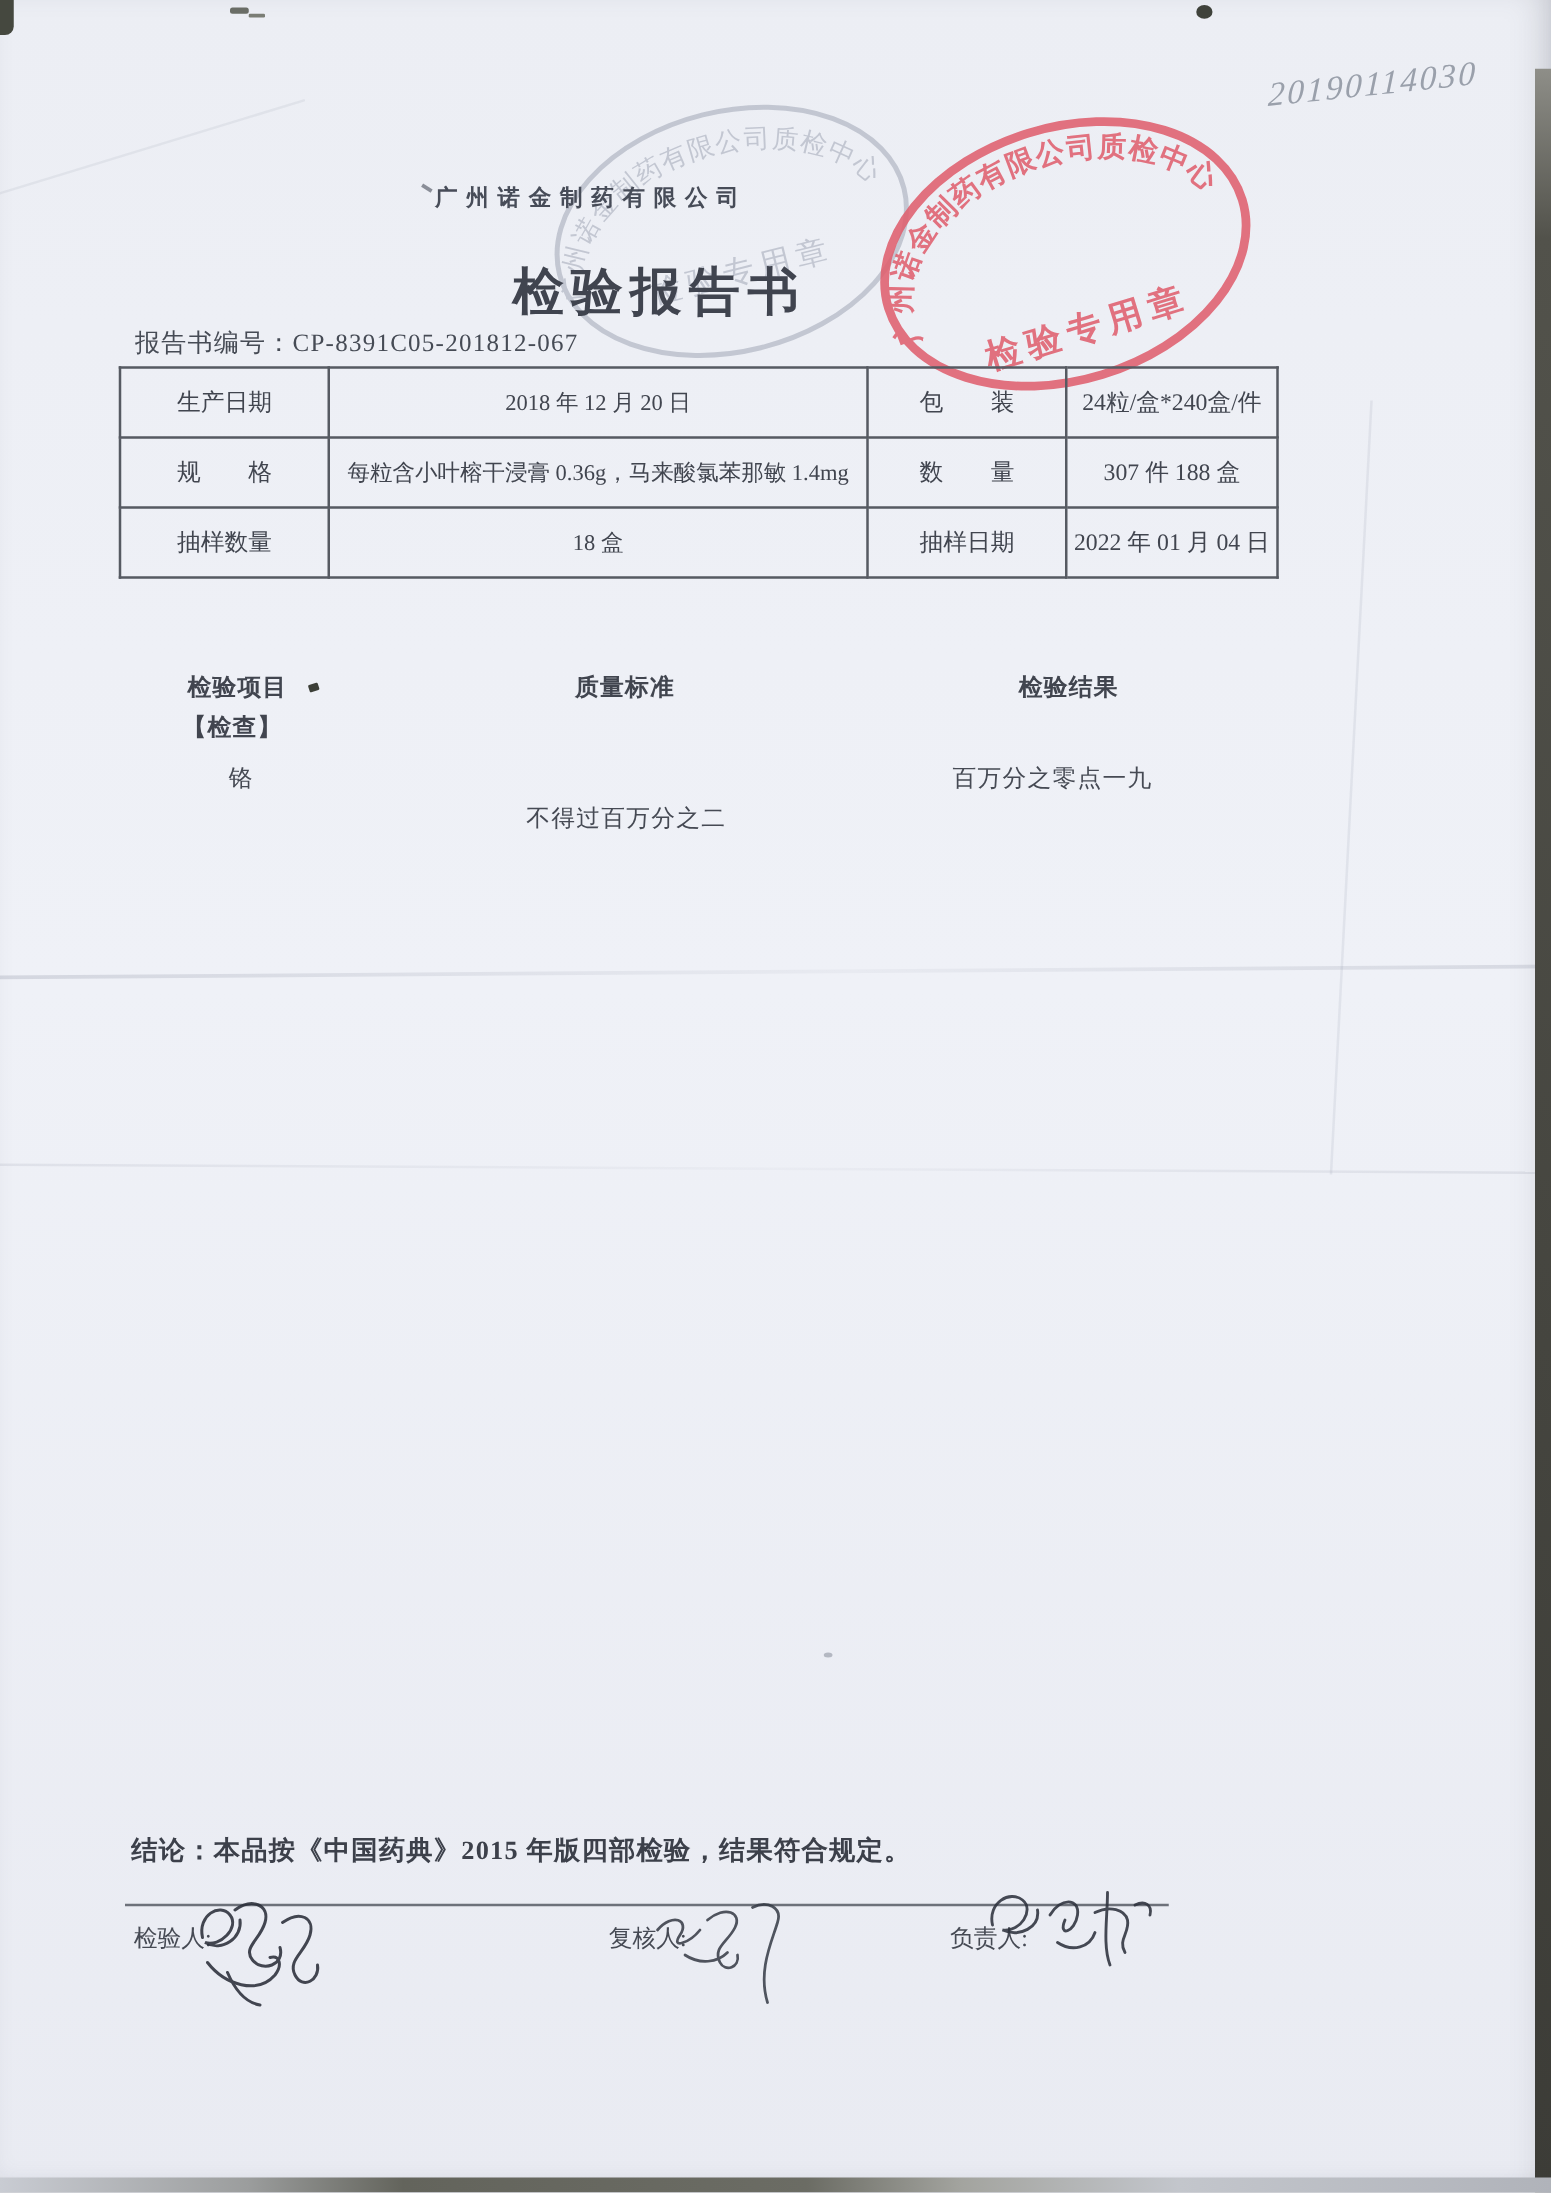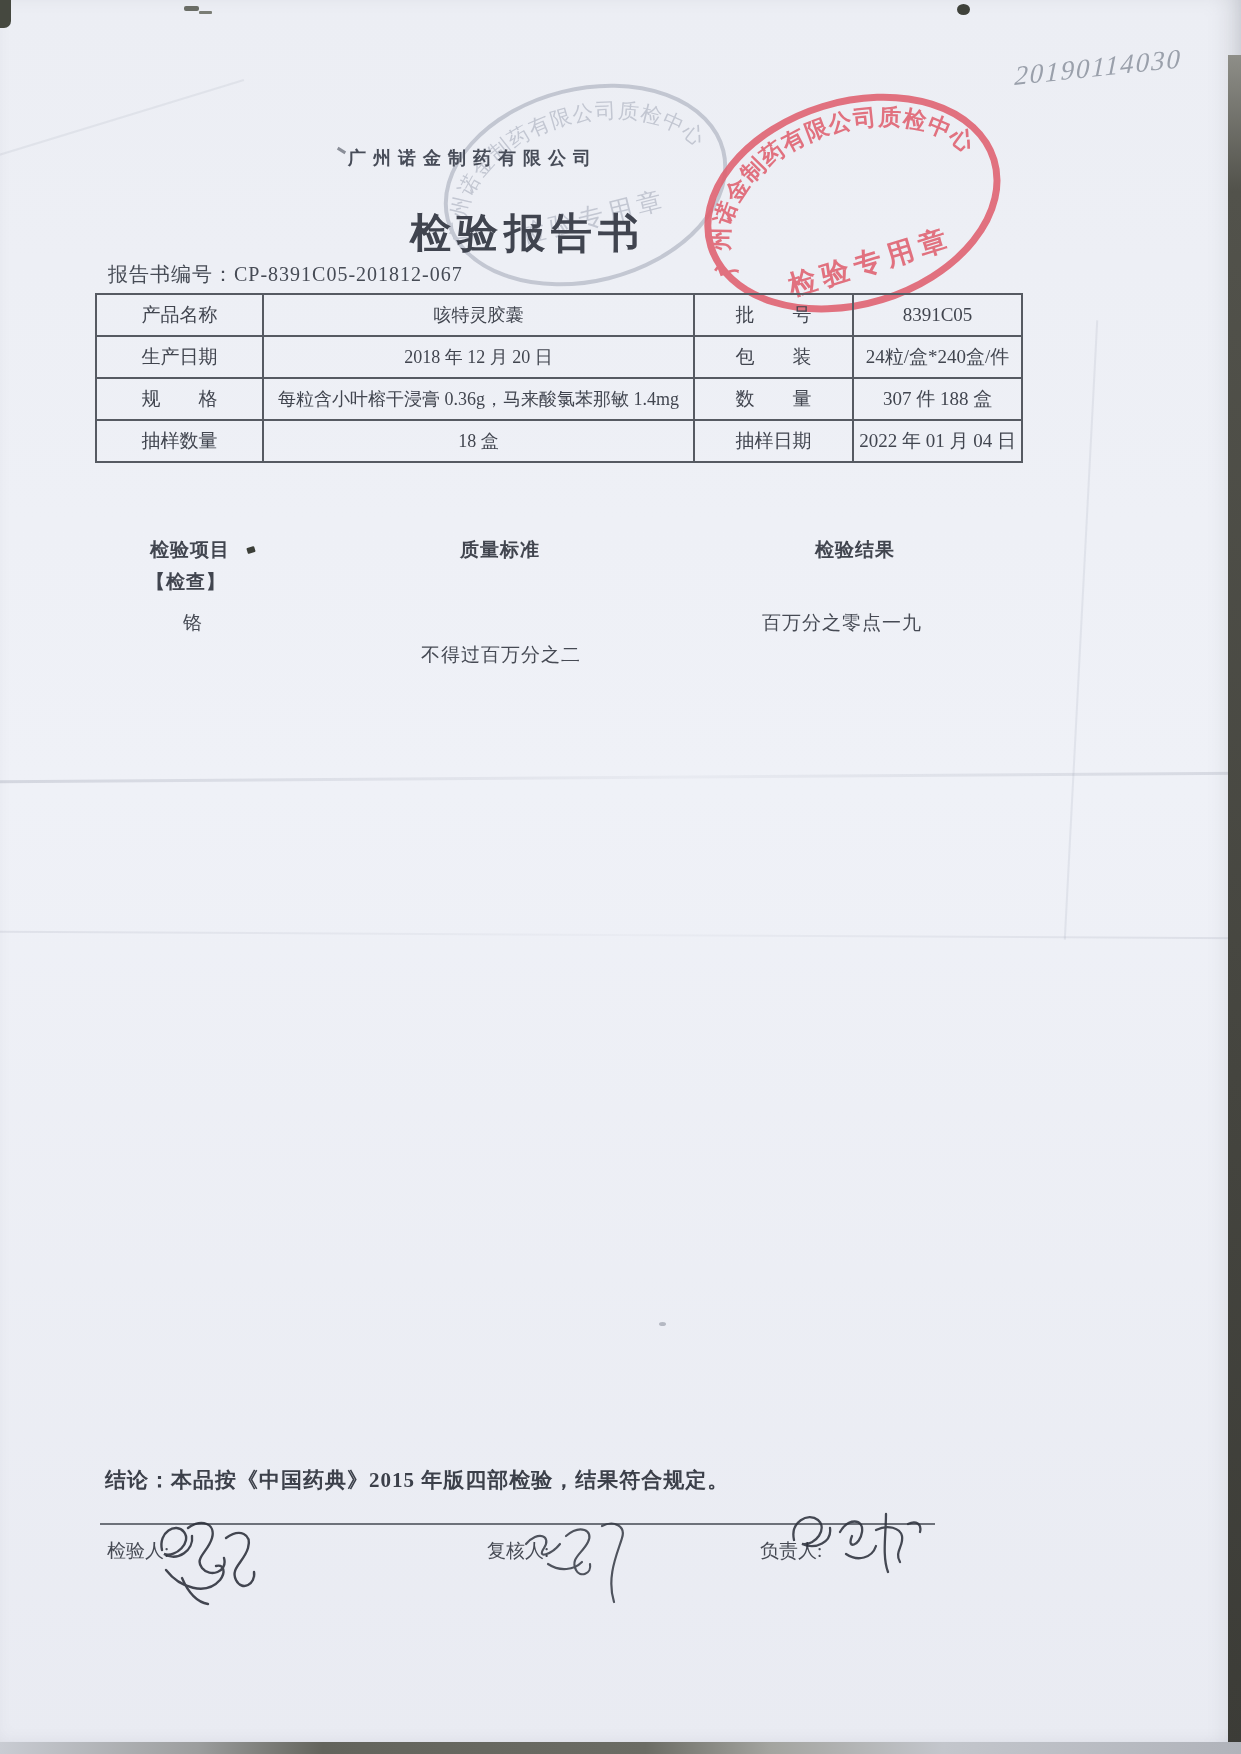--- a/index.html
+++ b/index.html
@@ -91,26 +91,20 @@
   </div>
 
   <div class="abs company" style="left:348px;top:146px;">广州诺金制药有限公司</div>
   <div class="abs doc-title" style="left:410px;top:206px;">检验报告书</div>
   <div class="abs report-line" style="left:108px;top:261px;">
     <span>报告书编号：</span><span>CP-8391C05-201812-067</span>
   </div>
 
   <table class="info abs" style="left:95px;top:293px;">
     <tbody>
-        <tr>
-      <td class="c1">产品名称</td>
-      <td class="c2">咳特灵胶囊</td>
-      <td class="c3">批　　号</td>
-      <td class="c4">8391C05</td>
-    </tr>
     <tr>
       <td class="c1">生产日期</td>
       <td class="c2">2018 年 12 月 20 日</td>
       <td class="c3">包　　装</td>
       <td class="c4">24粒/盒*240盒/件</td>
     </tr>
     <tr>
       <td class="c1">规　　格</td>
       <td class="c2">每粒含小叶榕干浸膏 0.36g，马来酸氯苯那敏 1.4mg</td>
       <td class="c3">数　　量</td>

